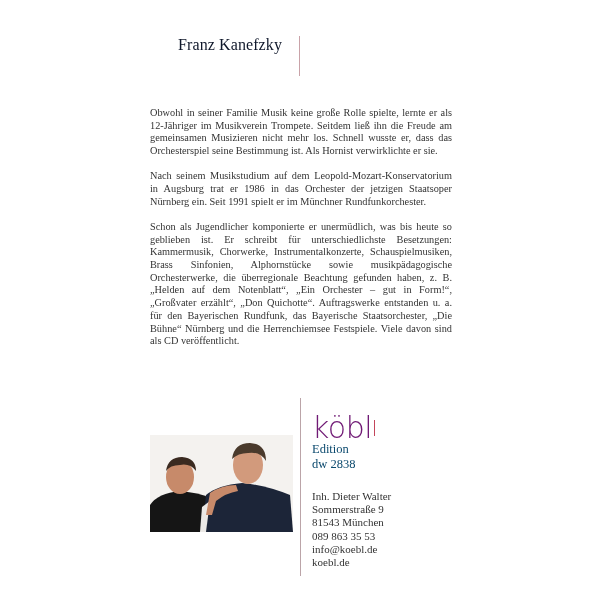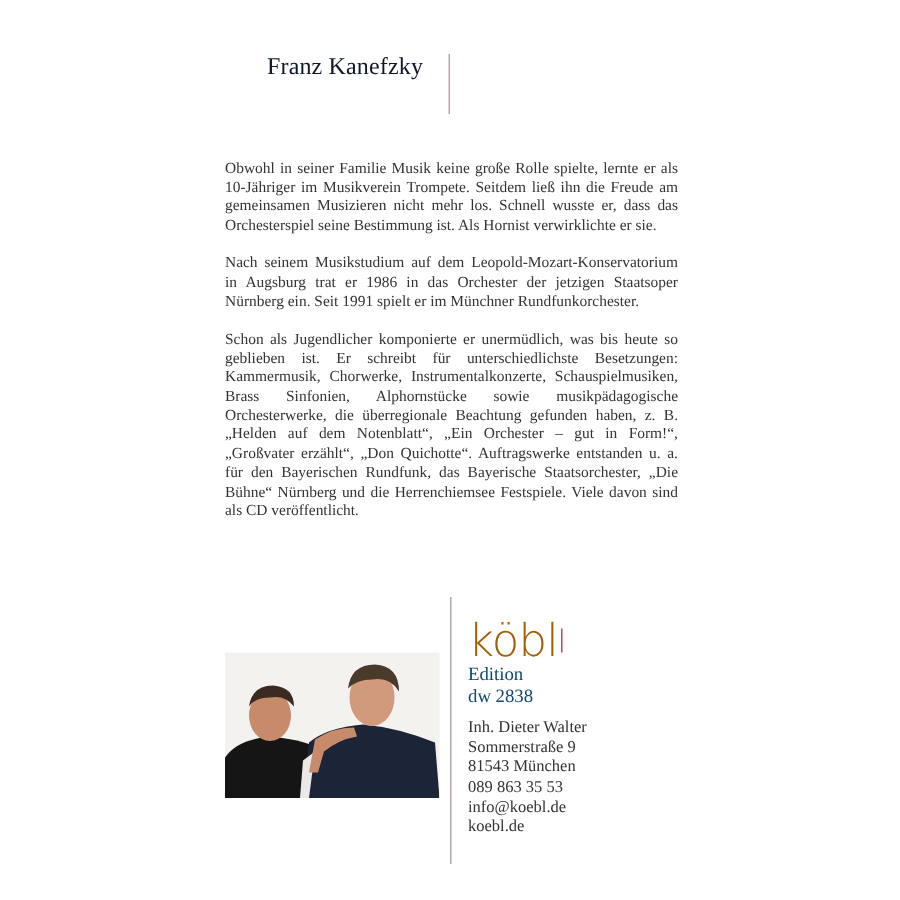--- a/index.html
+++ b/index.html
@@ -8,34 +8,34 @@
     .title { position: absolute; left: 178px; top: 36px; font-size: 16px; color: #0f172a; letter-spacing: 0.1px; }
     .vline-top { position: absolute; left: 299px; top: 36px; width: 1px; height: 40px; background: #c9a2a8; }
     .vline-bottom { position: absolute; left: 300px; top: 398px; width: 1px; height: 178px; background: #bba4a8; }
     .content { position: absolute; left: 150px; top: 107px; width: 302px; font-size: 10.3px; line-height: 12.7px; text-align: justify; color: #333; }
     .quote { font-style: italic; text-align: left; margin: 0 0 12px 0; }
     .para { margin: 0 0 12.5px 0; }
     .para.tight { margin-bottom: 0; }
     .photo { position: absolute; left: 150px; top: 435px; width: 143px; height: 97px; overflow: hidden; background: #f3f1ee; }
     .photo svg { display: block; }
     .publisher { position: absolute; left: 312px; top: 414px; }
-    .logo { font-family: "DejaVu Sans", sans-serif; font-size: 30px; font-weight: 300; color: #a16207; letter-spacing: -0.5px; line-height: 28px; position: relative; }
+    .logo { font-family: "DejaVu Sans", sans-serif; font-size: 30px; font-weight: 300; color: #701a75; letter-spacing: -0.5px; line-height: 28px; position: relative; }
     .logo-mark { display: inline-block; width: 1px; height: 16px; background: #c3455a; margin-left: 2px; vertical-align: 2px; }
     .edition { font-size: 12.5px; line-height: 14.5px; color: #0c4a6e; }
-    .address { margin-top: 8px; font-size: 11px; line-height: 13.2px; color: #333; }
+    .address { margin-top: 19px; font-size: 11px; line-height: 13.2px; color: #333; }
   </style>
 </head>
 <body>
 
 <div>
   <div class="title">Franz Kanefzky</div>
   <div class="vline-top"></div>
 
   <div class="content">
-    <p class="para">Obwohl in seiner Familie Musik keine große Rolle spielte, lernte er als 10-Jähriger im Musikverein Trompete. Seitdem ließ ihn die Freude am gemeinsamen Musizieren nicht mehr los. Schnell wusste er, dass das Orchesterspiel seine Bestimmung ist. Als Hornist verwirklichte er sie.</p>
+    <p class="para">Obwohl in seiner Familie Musik keine große Rolle spielte, lernte er als 12-Jähriger im Musikverein Trompete. Seitdem ließ ihn die Freude am gemeinsamen Musizieren nicht mehr los. Schnell wusste er, dass das Orchesterspiel seine Bestimmung ist. Als Hornist verwirklichte er sie.</p>
     <p class="para">Nach seinem Musikstudium auf dem Leopold-Mozart-Konservatorium in Augsburg trat er 1986 in das Orchester der jetzigen Staatsoper Nürnberg ein. Seit 1991 spielt er im Münchner Rundfunkorchester.</p>
     <p class="para">Schon als Jugendlicher komponierte er unermüdlich, was bis heute so geblieben ist. Er schreibt für unterschiedlichste Besetzungen: Kammermusik, Chorwerke, Instrumentalkonzerte, Schauspielmusiken, Brass Sinfonien, Alphornstücke sowie musikpädagogische Orchesterwerke, die überregionale Beachtung gefunden haben, z. B. „Helden auf dem Notenblatt“, „Ein Orchester – gut in Form!“, „Großvater erzählt“, „Don Quichotte“. Auftragswerke entstanden u. a. für den Bayerischen Rundfunk, das Bayerische Staatsorchester, „Die Bühne“ Nürnberg und die Herrenchiemsee Festspiele. Viele davon sind als CD veröffentlicht.</p>
   </div>
 
   <div class="photo">
     <svg width="143" height="97" viewBox="0 0 143 97">
       <rect x="0" y="0" width="143" height="97" fill="#f4f2ef"></rect>
 
       <path d="M0 97 L0 70 Q8 58 30 56 Q50 58 58 62 L60 97 Z" fill="#151515"></path>
 

